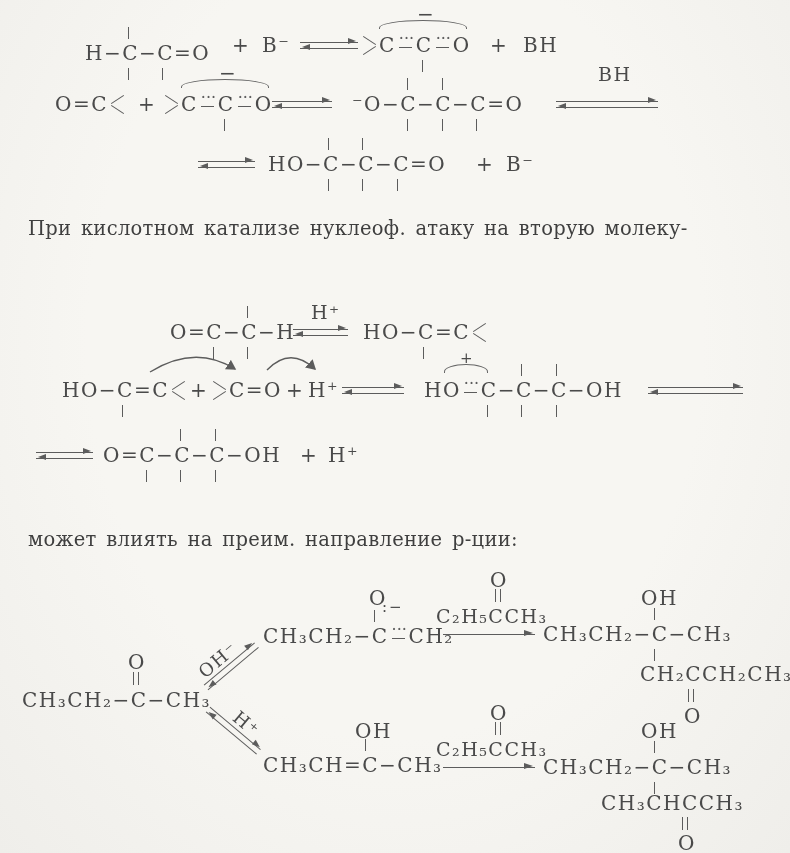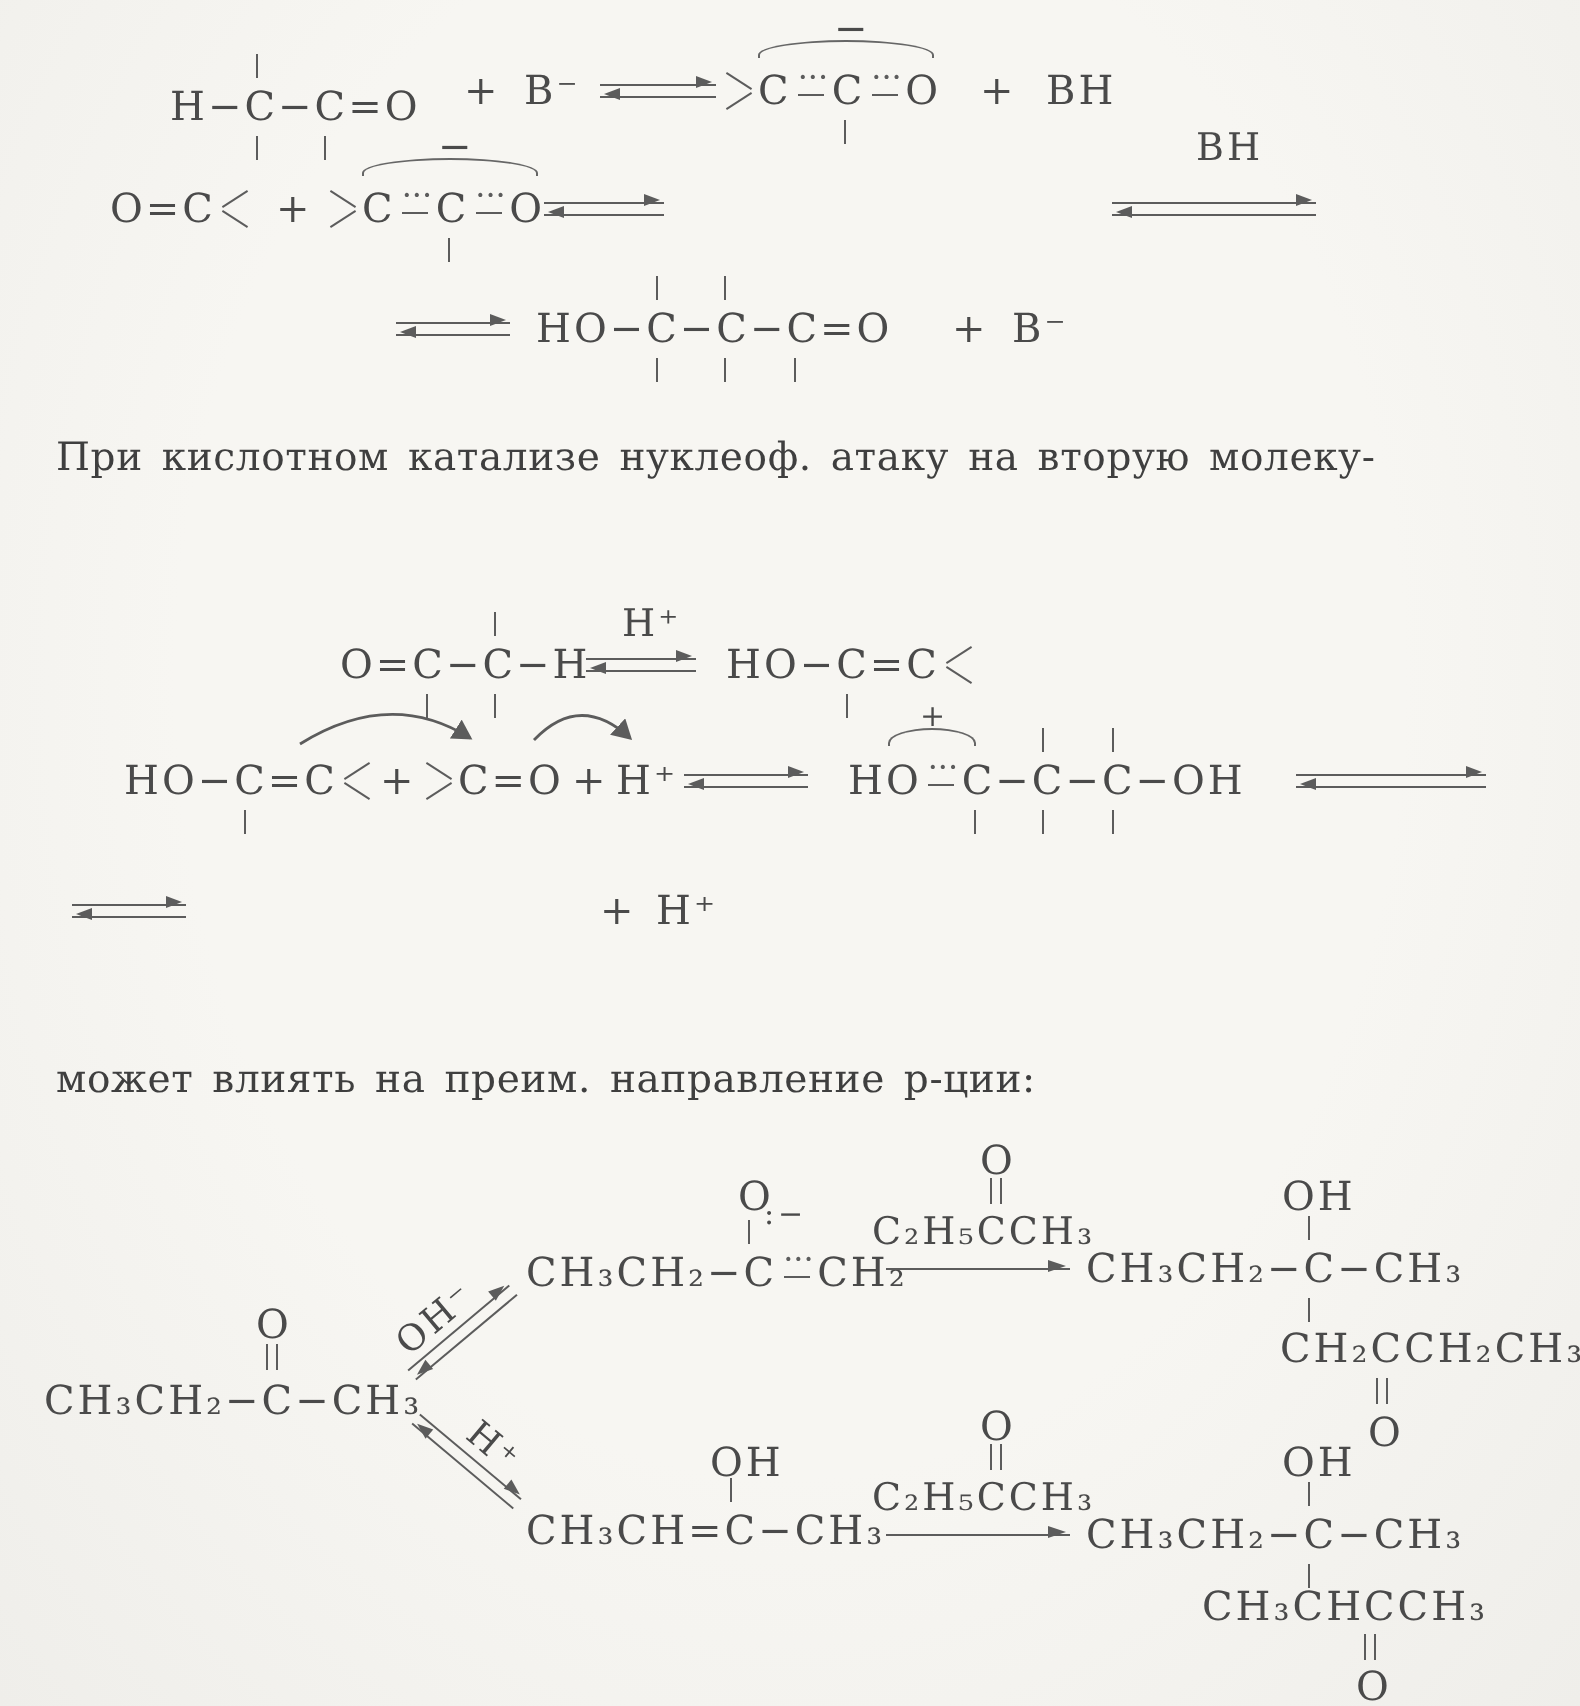--- a/index.html
+++ b/index.html
@@ -74,20 +74,28 @@
   <div class="mol" style="left:162px;top:92px">
     <span class="ang gt"></span><span>C</span><span class="pb"></span><span>C</span><span class="pb"></span><span>O</span>
     <i class="obr" style="left:19px;width:86px;top:-13px"></i>
     <span class="sub sm" style="left:57px;top:-31px">−</span>
     <i class="vt b" style="left:62px"></i>
   </div>
   <div class="eq" style="left:272px;top:101px;width:60px">
       <div class="u"></div>
       <div class="d"></div>
     </div>
+  <div class="mol" style="left:352px;top:92px">
+    <span>⁻O−C−C−C=O</span>
+    <i class="vt t" style="left:55px"></i>
+    <i class="vt t" style="left:90px"></i>
+    <i class="vt b" style="left:55px"></i>
+    <i class="vt b" style="left:90px"></i>
+    <i class="vt b" style="left:124px"></i>
+  </div>
   <span class="f" style="left:598px;top:62px;font-size:19px">BH</span>
   <div class="eq" style="left:556px;top:101px;width:102px">
       <div class="u"></div>
       <div class="d"></div>
     </div>
 
   <div class="eq" style="left:198px;top:161px;width:57px">
       <div class="u"></div>
       <div class="d"></div>
     </div>
@@ -155,20 +163,28 @@
   </div>
   <div class="eq" style="left:648px;top:387px;width:95px">
       <div class="u"></div>
       <div class="d"></div>
     </div>
 
   <div class="eq" style="left:36px;top:452px;width:57px">
       <div class="u"></div>
       <div class="d"></div>
     </div>
+  <div class="mol" style="left:103px;top:443px">
+    <span>O=C−C−C−OH</span>
+    <i class="vt t" style="left:77px"></i>
+    <i class="vt t" style="left:112px"></i>
+    <i class="vt b" style="left:43px"></i>
+    <i class="vt b" style="left:77px"></i>
+    <i class="vt b" style="left:112px"></i>
+  </div>
   <span class="f" style="left:300px;top:443px">+</span>
   <span class="f" style="left:328px;top:443px">H⁺</span>
 
   <div class="txt" style="left:28px;top:528px">может влиять на преим. направление р-ции:</div>
 
   <div class="mol" style="left:22px;top:688px">
     <span>CH₃CH₂−C−CH₃</span>
     <i class="db" style="left:111px;top:-16px"></i>
     <span class="sub" style="left:106px;top:-38px">O</span>
   </div>

